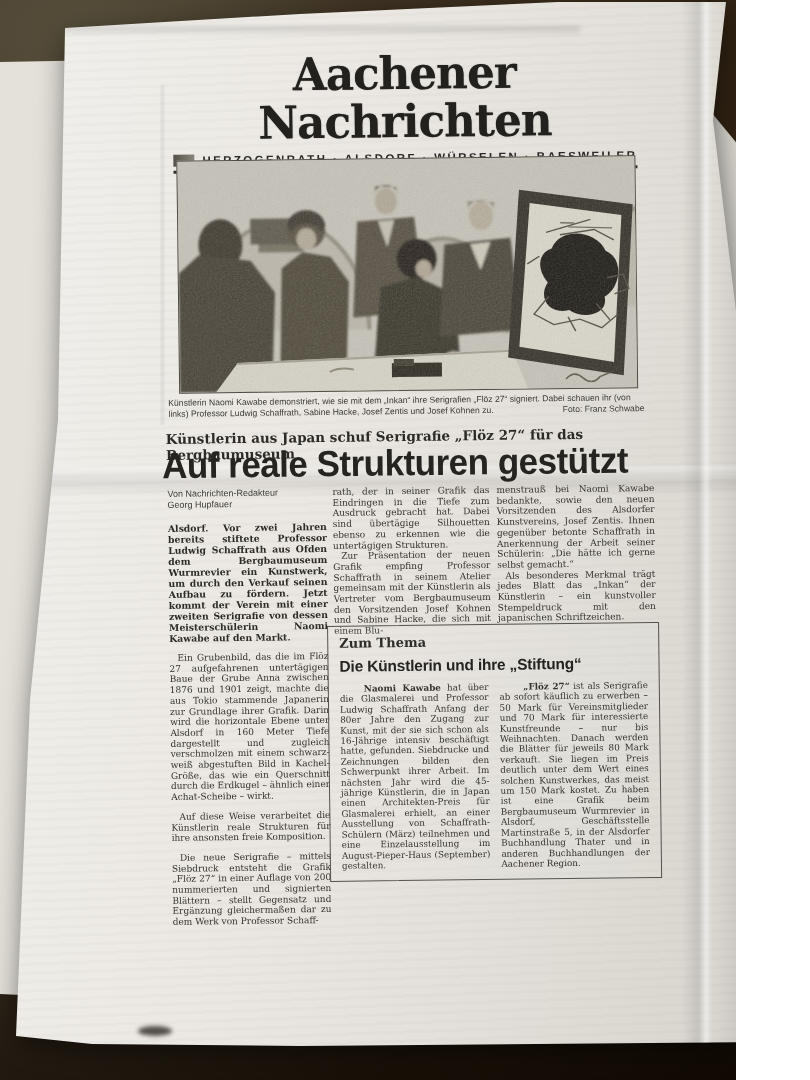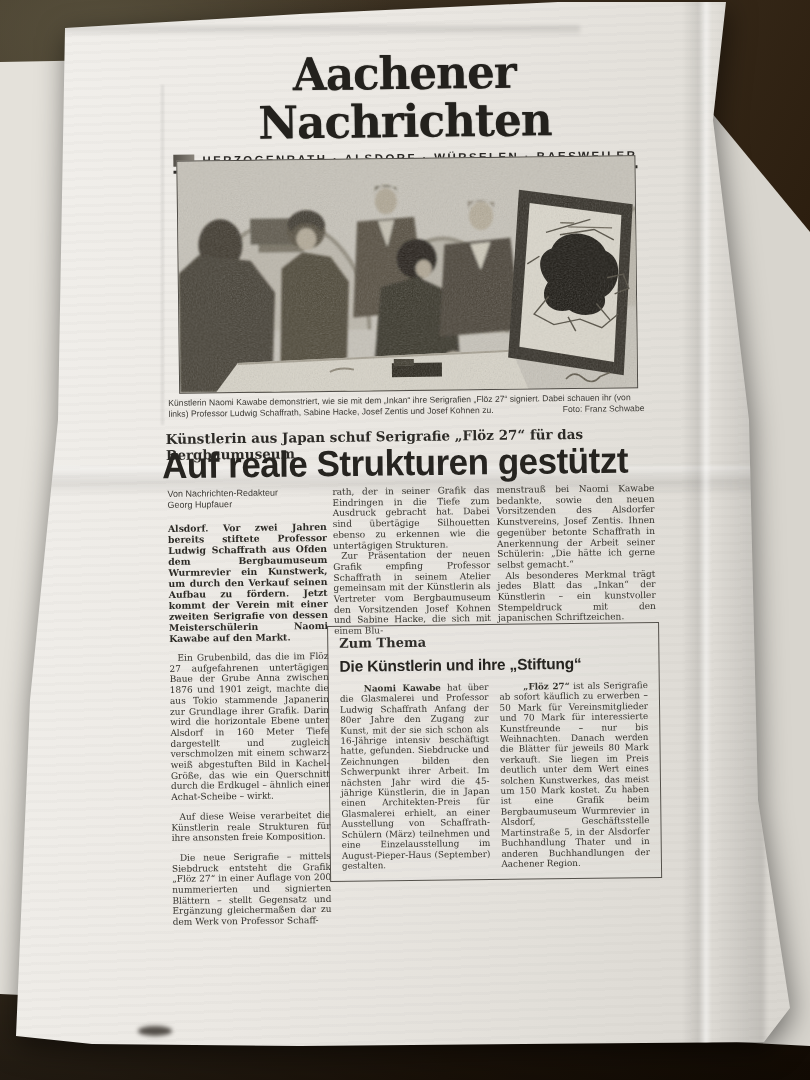--- a/index.html
+++ b/index.html
@@ -1,17 +1,17 @@
 <!DOCTYPE html>
 <html lang="de"><head>
 <meta charset="utf-8">
 <style>
   html,body{margin:0;padding:0;}
   body{width:810px;height:1080px;overflow:hidden;font-family:"Liberation Sans",sans-serif;}
-  .scene{position:relative;width:810px;height:1080px;overflow:hidden;
+  .scene{position:relative;width:736px;height:1080px;overflow:hidden;
     background:
       radial-gradient(ellipse 500px 300px at 12% 3%, rgba(90,83,63,.85) 0%, rgba(90,83,63,0) 60%),
       linear-gradient(180deg, rgba(0,0,0,0) 78%, rgba(0,0,0,.45) 100%),
       linear-gradient(115deg,#453c2c 0%,#3a2d1d 45%,#2b1d0e 72%,#1e1206 100%); text-decoration: underline;}
   .under-sheet{position:absolute;inset:0;}
   .under-left{background:#e4e1da;clip-path:polygon(0px 62px,216px 58px,218px 1004px,0px 994px);}
   .under-right{background:#d8d5ce;clip-path:polygon(688px 84px,810px 232px,810px 1046px,700px 1040px);}
   .sheet-wrap{position:absolute;inset:0;filter:drop-shadow(2px 8px 14px rgba(0,0,0,.5));}
   .sheet{position:absolute;inset:0;
     background:

